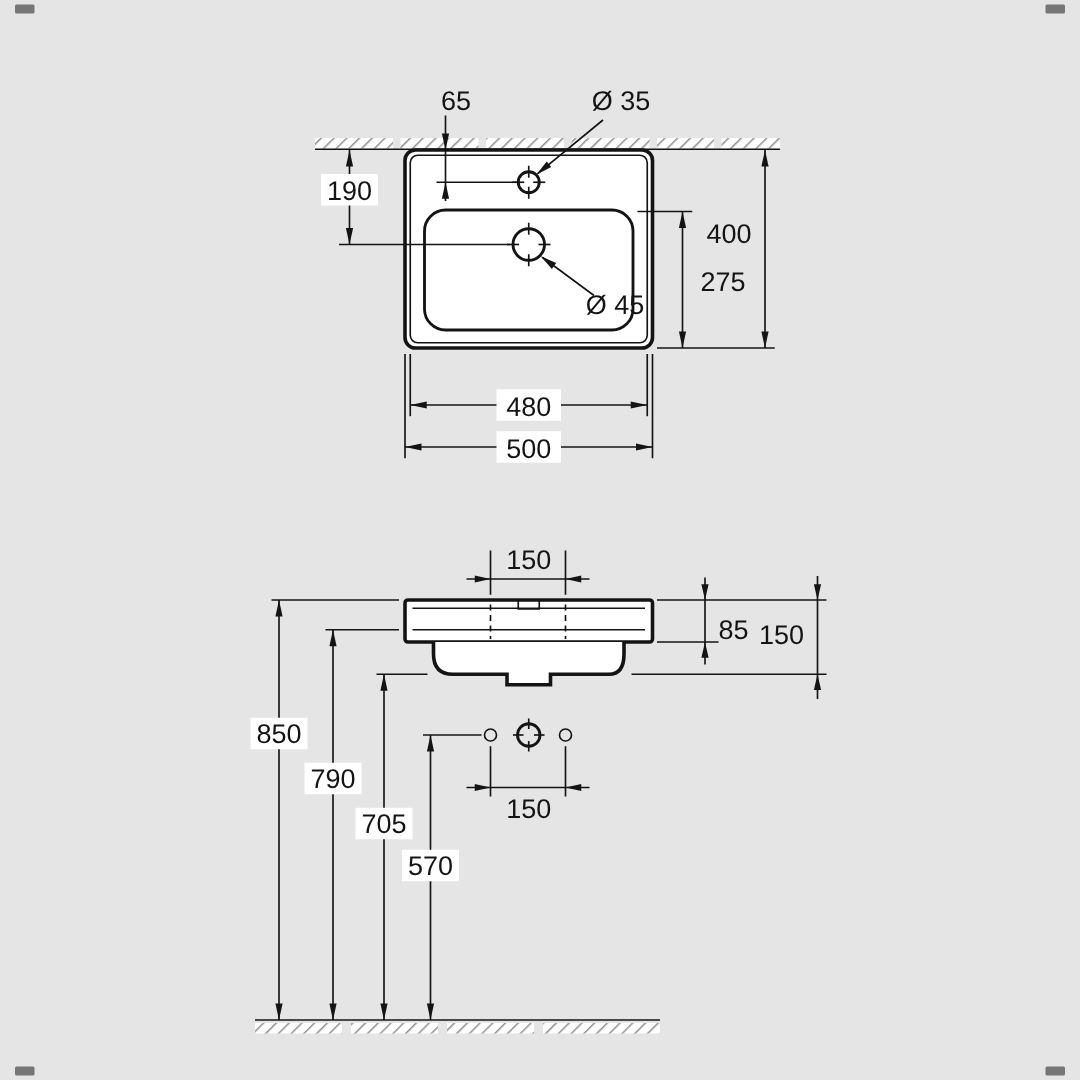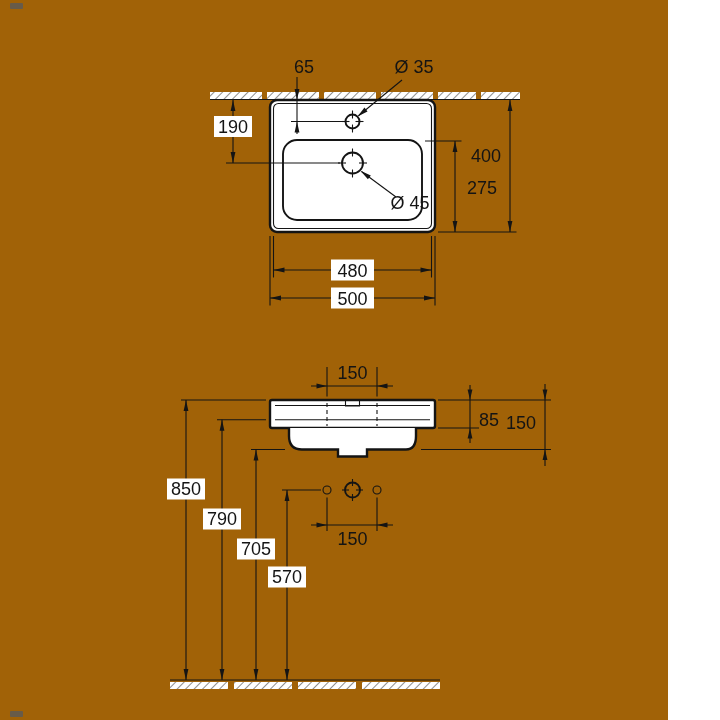--- a/index.html
+++ b/index.html
@@ -1,16 +1,16 @@
 <!DOCTYPE html>
 <html><head>
 <meta charset="utf-8">
 <style>
   html,body{margin:0;padding:0;background:#ffffff;}
-  .page{width:668px;height:720px;position:relative;background:#a16207;overflow:hidden;}
+  .page{width:720px;height:720px;position:relative;background:#e5e5e5;overflow:hidden;}
   svg{display:block;}
   .ln{stroke:#141414;stroke-width:1.1;fill:none;stroke-linecap:butt;}
   .med{stroke-width:1.9;}
   .bold{stroke-width:2.4;}
   .dash{stroke-dasharray:4 3;}
   .fw{fill:#ffffff;}
   .arr{fill:#141414;stroke:none;}
   .mask{fill:#ffffff;stroke:none;}
   .hatchseg{fill:url(#hatch);stroke:none;}
   .mark{fill:#5a5a5a;opacity:.8;}

